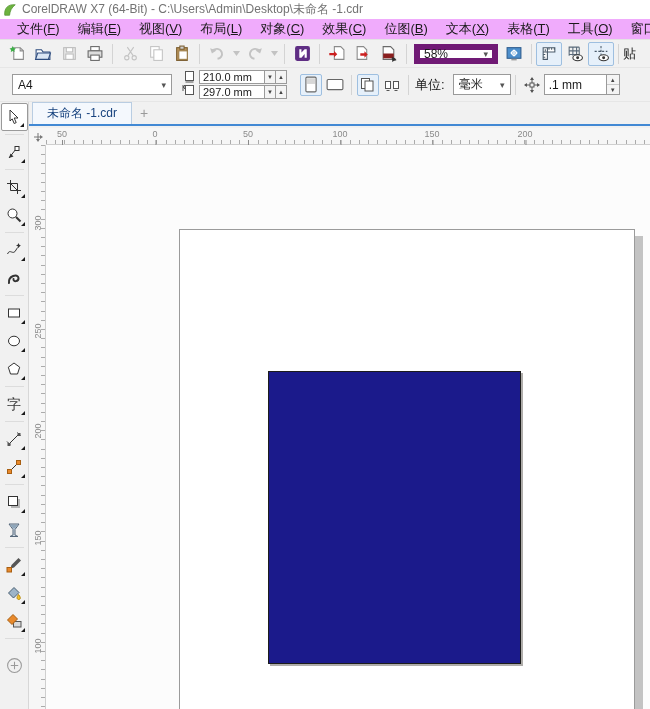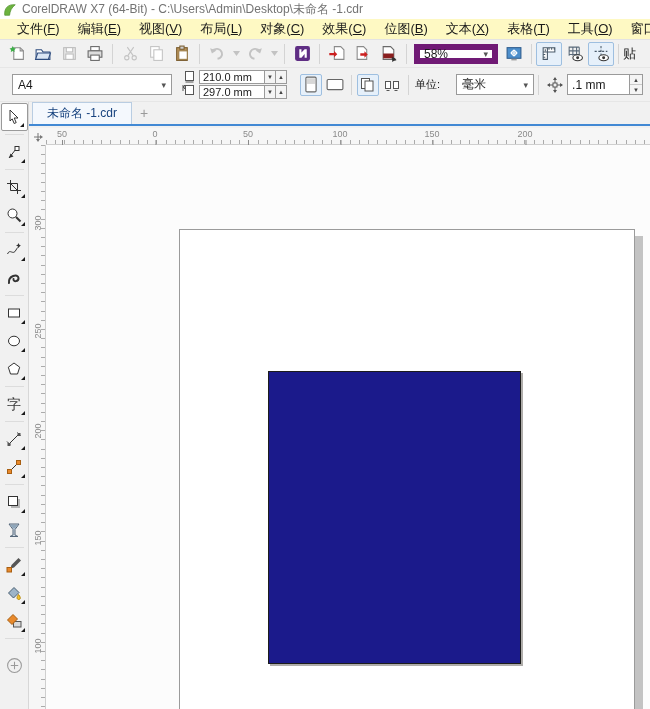--- a/index.html
+++ b/index.html
@@ -4,47 +4,47 @@
 <style>
   * { margin:0; padding:0; box-sizing:border-box; }
   html,body { width:650px; height:709px; overflow:hidden; }
   body { font-family:"Liberation Sans","DejaVu Sans",sans-serif; background:#f1f1f1; position:relative; font-size:12px; color:#1a1a1a; }
 
   
   .titlebar { position:absolute; left:0; top:0; width:650px; height:19px; background:#ffffff; display:flex; align-items:center; padding-left:3px; gap:5px; }
   .titlebar .title { font-size:12px; color:#737373; white-space:nowrap; }
 
   
-  .menubar { position:absolute; left:0; top:19px; width:650px; height:21px; background:#fef9c3; display:flex; align-items:center; padding-left:8px; border-bottom:1px solid #e3e3e3; }
+  .menubar { position:absolute; left:0; top:19px; width:650px; height:21px; background:#f0abfc; display:flex; align-items:center; padding-left:8px; border-bottom:1px solid #e3e3e3; }
   .menu-item { font-size:13px; padding:2px 9px; color:#1a1a1a; white-space:nowrap; cursor:default; }
   .menu-item u { text-decoration:underline; }
 
   
   .stdbar { position:absolute; left:0; top:40px; width:650px; height:28px; background:#f1f1f1; display:flex; align-items:center; padding-left:4px; border-bottom:1px solid #e6e6e6; overflow:hidden; }
   .tbtn { width:26px; height:24px; display:flex; align-items:center; justify-content:center; flex:0 0 auto; }
   .tbtn.narrow { width:12px; }
   .tbtn.pressed { border:1px solid #9ebfe0; background:#e6f0fa; border-radius:2px; }
   .vsep { width:1px; height:20px; background:#d4d4d4; margin:0 4px; flex:0 0 auto; }
   .zoom-combo { width:84px; height:20px; background:#fff; border:6px solid #701a75; display:flex; align-items:center; justify-content:space-between; padding:0 4px; margin:0 3px; flex:0 0 auto; }
   .zoom-combo .chev, .combo .chev { color:#555; font-size:9px; }
   .snap-partial { font-size:13px; color:#1a1a1a; white-space:nowrap; flex:0 0 auto; }
 
   
   .propbar { position:absolute; left:0; top:68px; width:650px; height:34px; background:#f1f1f1; display:flex; align-items:center; padding-left:12px; border-bottom:1px solid #e6e6e6; overflow:hidden; }
   .combo { height:21px; background:#fff; border:1px solid #9a9a9a; display:flex; align-items:center; justify-content:space-between; padding:0 5px; }
   .combo.pagesize { width:160px; }
-  .combo.units { width:78px; }
+  .combo.units { width:58px; }
   .sizegroup { display:flex; gap:3px; margin-left:10px; }
   .sizefields { display:flex; flex-direction:column; gap:1px; }
   .sizerow { display:flex; align-items:center; }
   .sizefield { width:66px; height:14px; background:#fff; border:1px solid #9a9a9a; font-size:11px; padding:0 3px; display:flex; align-items:center; }
   .minispin { width:11px; height:14px; border:1px solid #9a9a9a; border-left:none; background:#f4f4f4; font-size:6px; color:#444; display:flex; align-items:center; justify-content:center; }
   .sqbtn { width:22px; height:22px; display:flex; align-items:center; justify-content:center; margin:0 1px; flex:0 0 auto; }
   .sqbtn.pressed { border:1px solid #9ebfe0; background:#e6f0fa; border-radius:2px; }
-  .units-label { font-size:11px; margin:0 16px 0 2px; white-space:nowrap; }
+  .units-label { font-size:13px; margin:0 8px 0 2px; white-space:nowrap; }
   .nudge-field { width:76px; height:21px; background:#fff; border:1px solid #9a9a9a; display:flex; align-items:center; }
   .nudge-field .val { flex:1; padding:0 4px; font-size:12px; }
   .spin-stack { width:13px; height:100%; border-left:1px solid #9a9a9a; display:flex; flex-direction:column; }
   .spin-stack div { flex:1; font-size:6px; color:#444; display:flex; align-items:center; justify-content:center; background:#f4f4f4; }
   .spin-stack div:first-child { border-bottom:1px solid #c9c9c9; }
 
   
   .toolbox { position:absolute; left:0; top:102px; width:29px; bottom:0; background:#f1f1f1; border-right:1px solid #d7d7d7; display:flex; flex-direction:column; align-items:center; padding-top:1px; }
   .tool { width:27px; height:28px; display:flex; align-items:center; justify-content:center; position:relative; flex:0 0 auto; }
   .tool.selected { background:#fff; border:1px solid #9a9a9a; border-radius:2px; }

